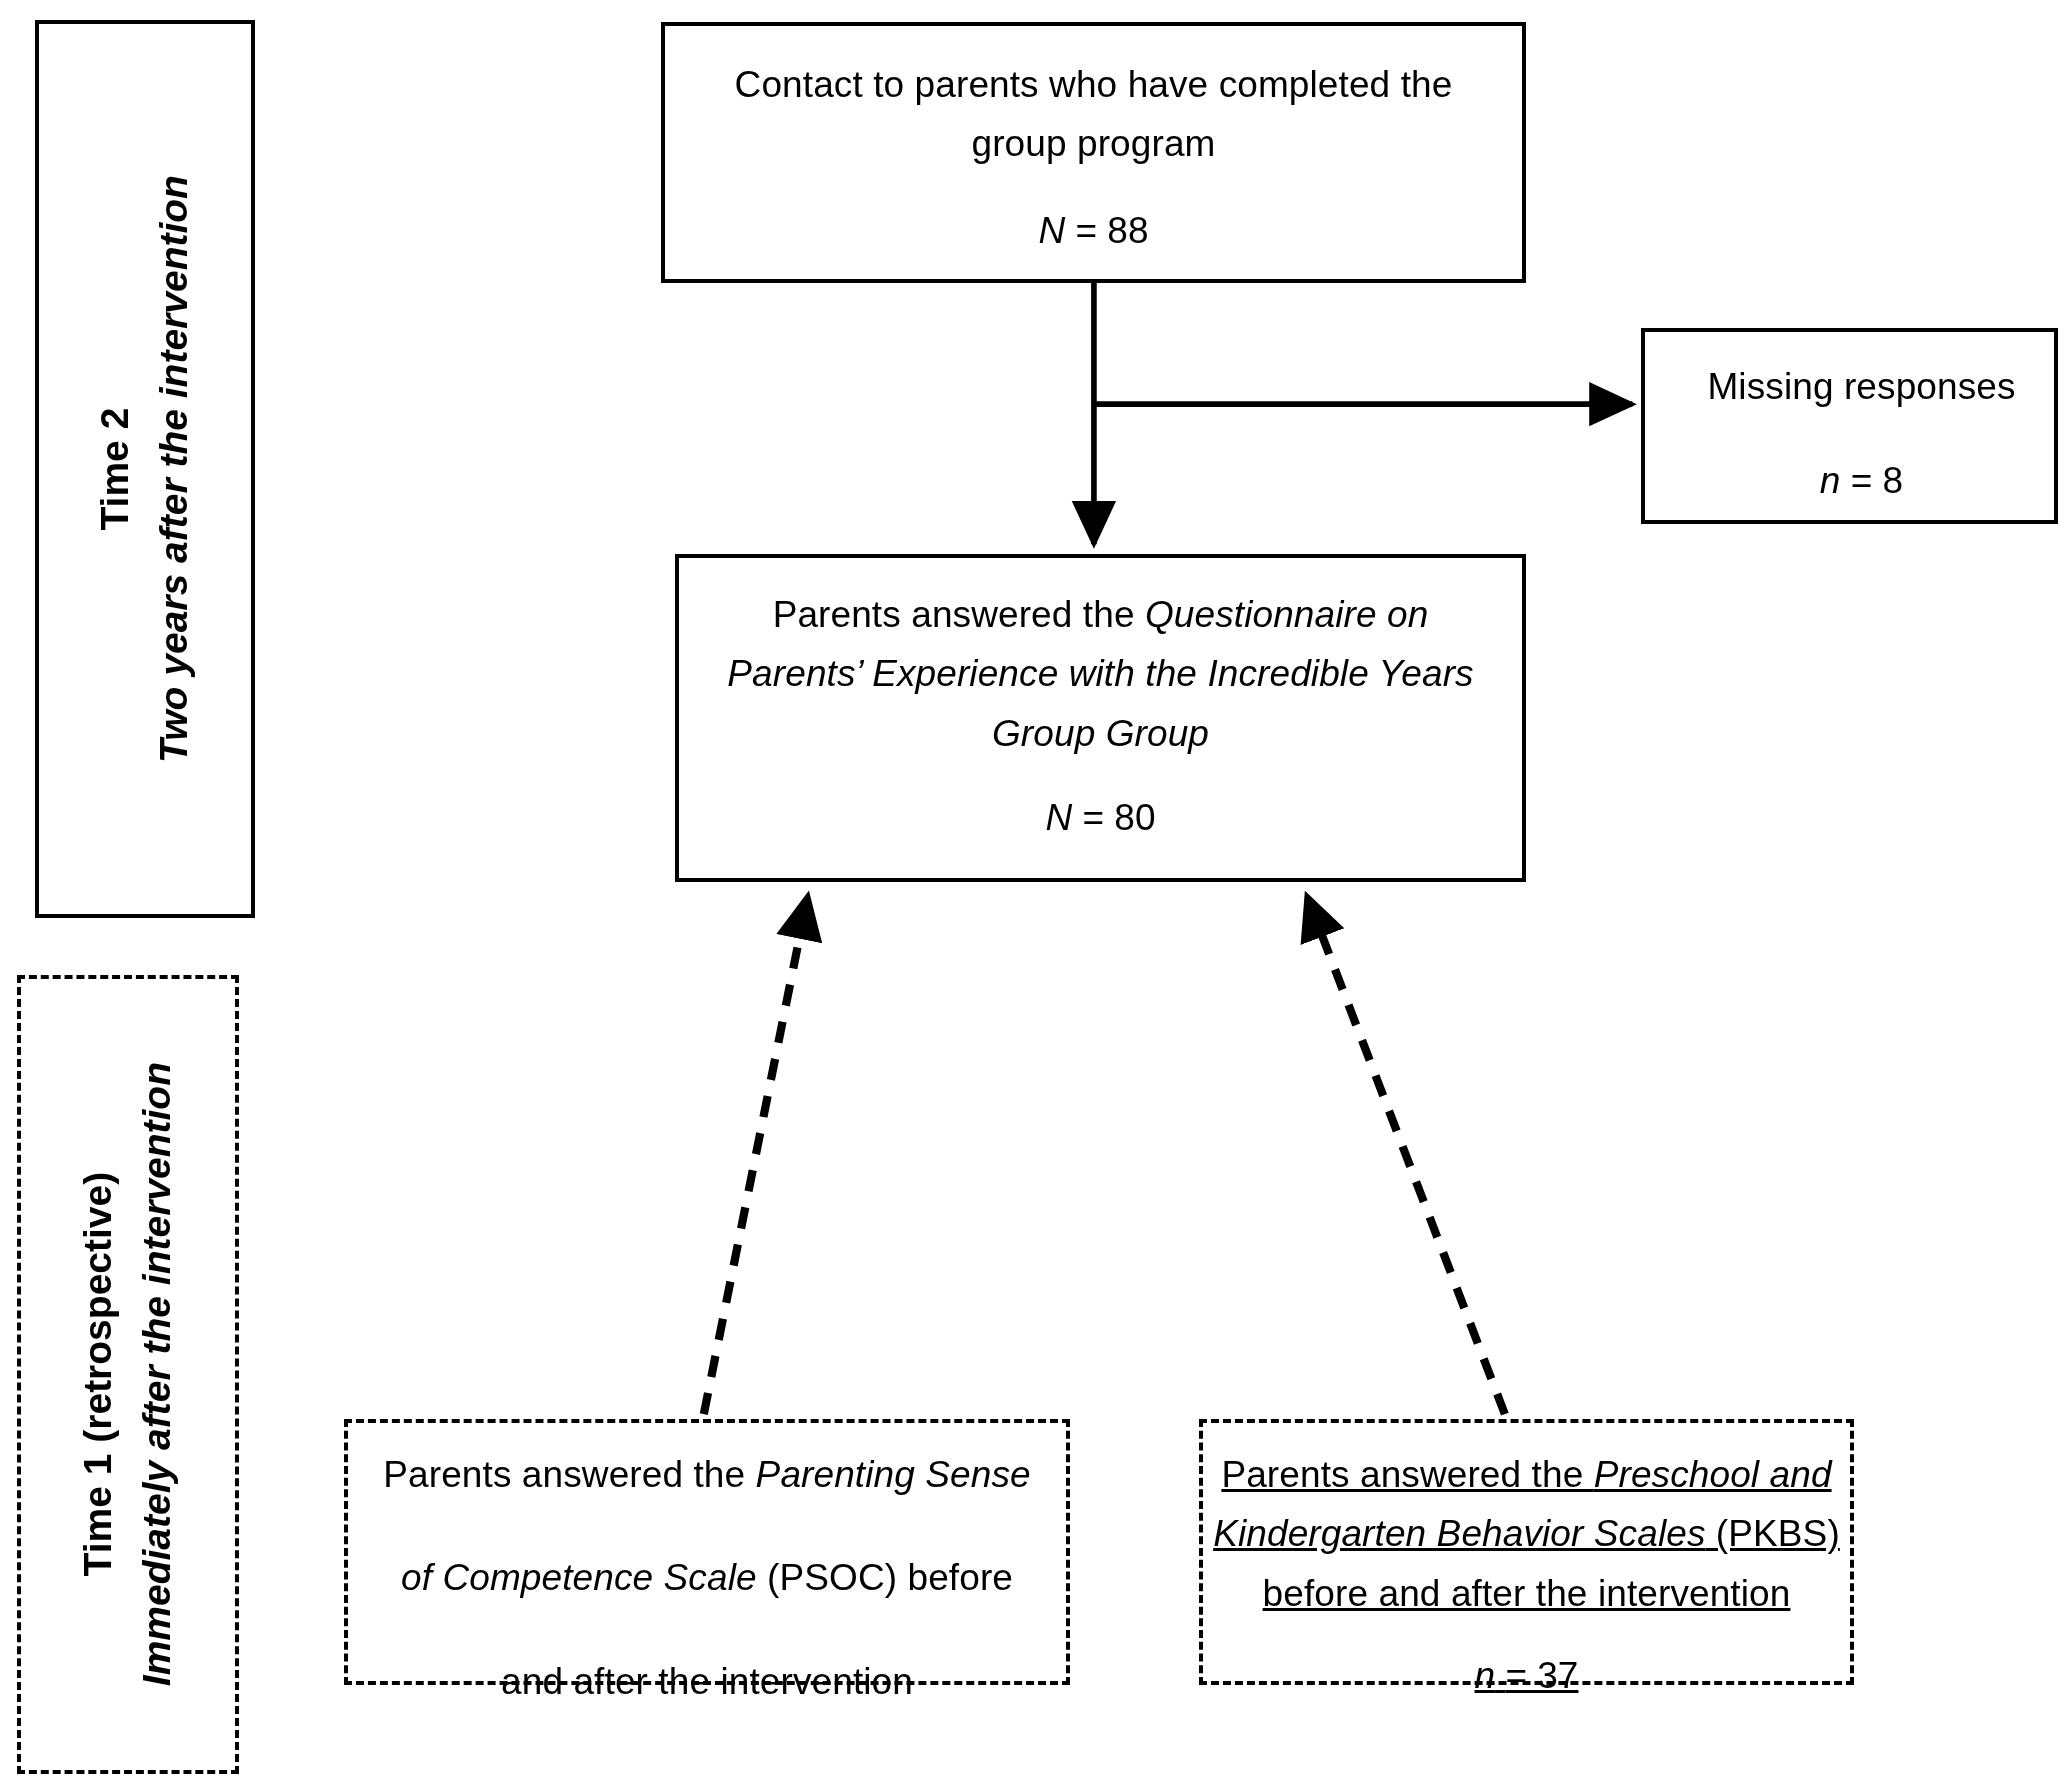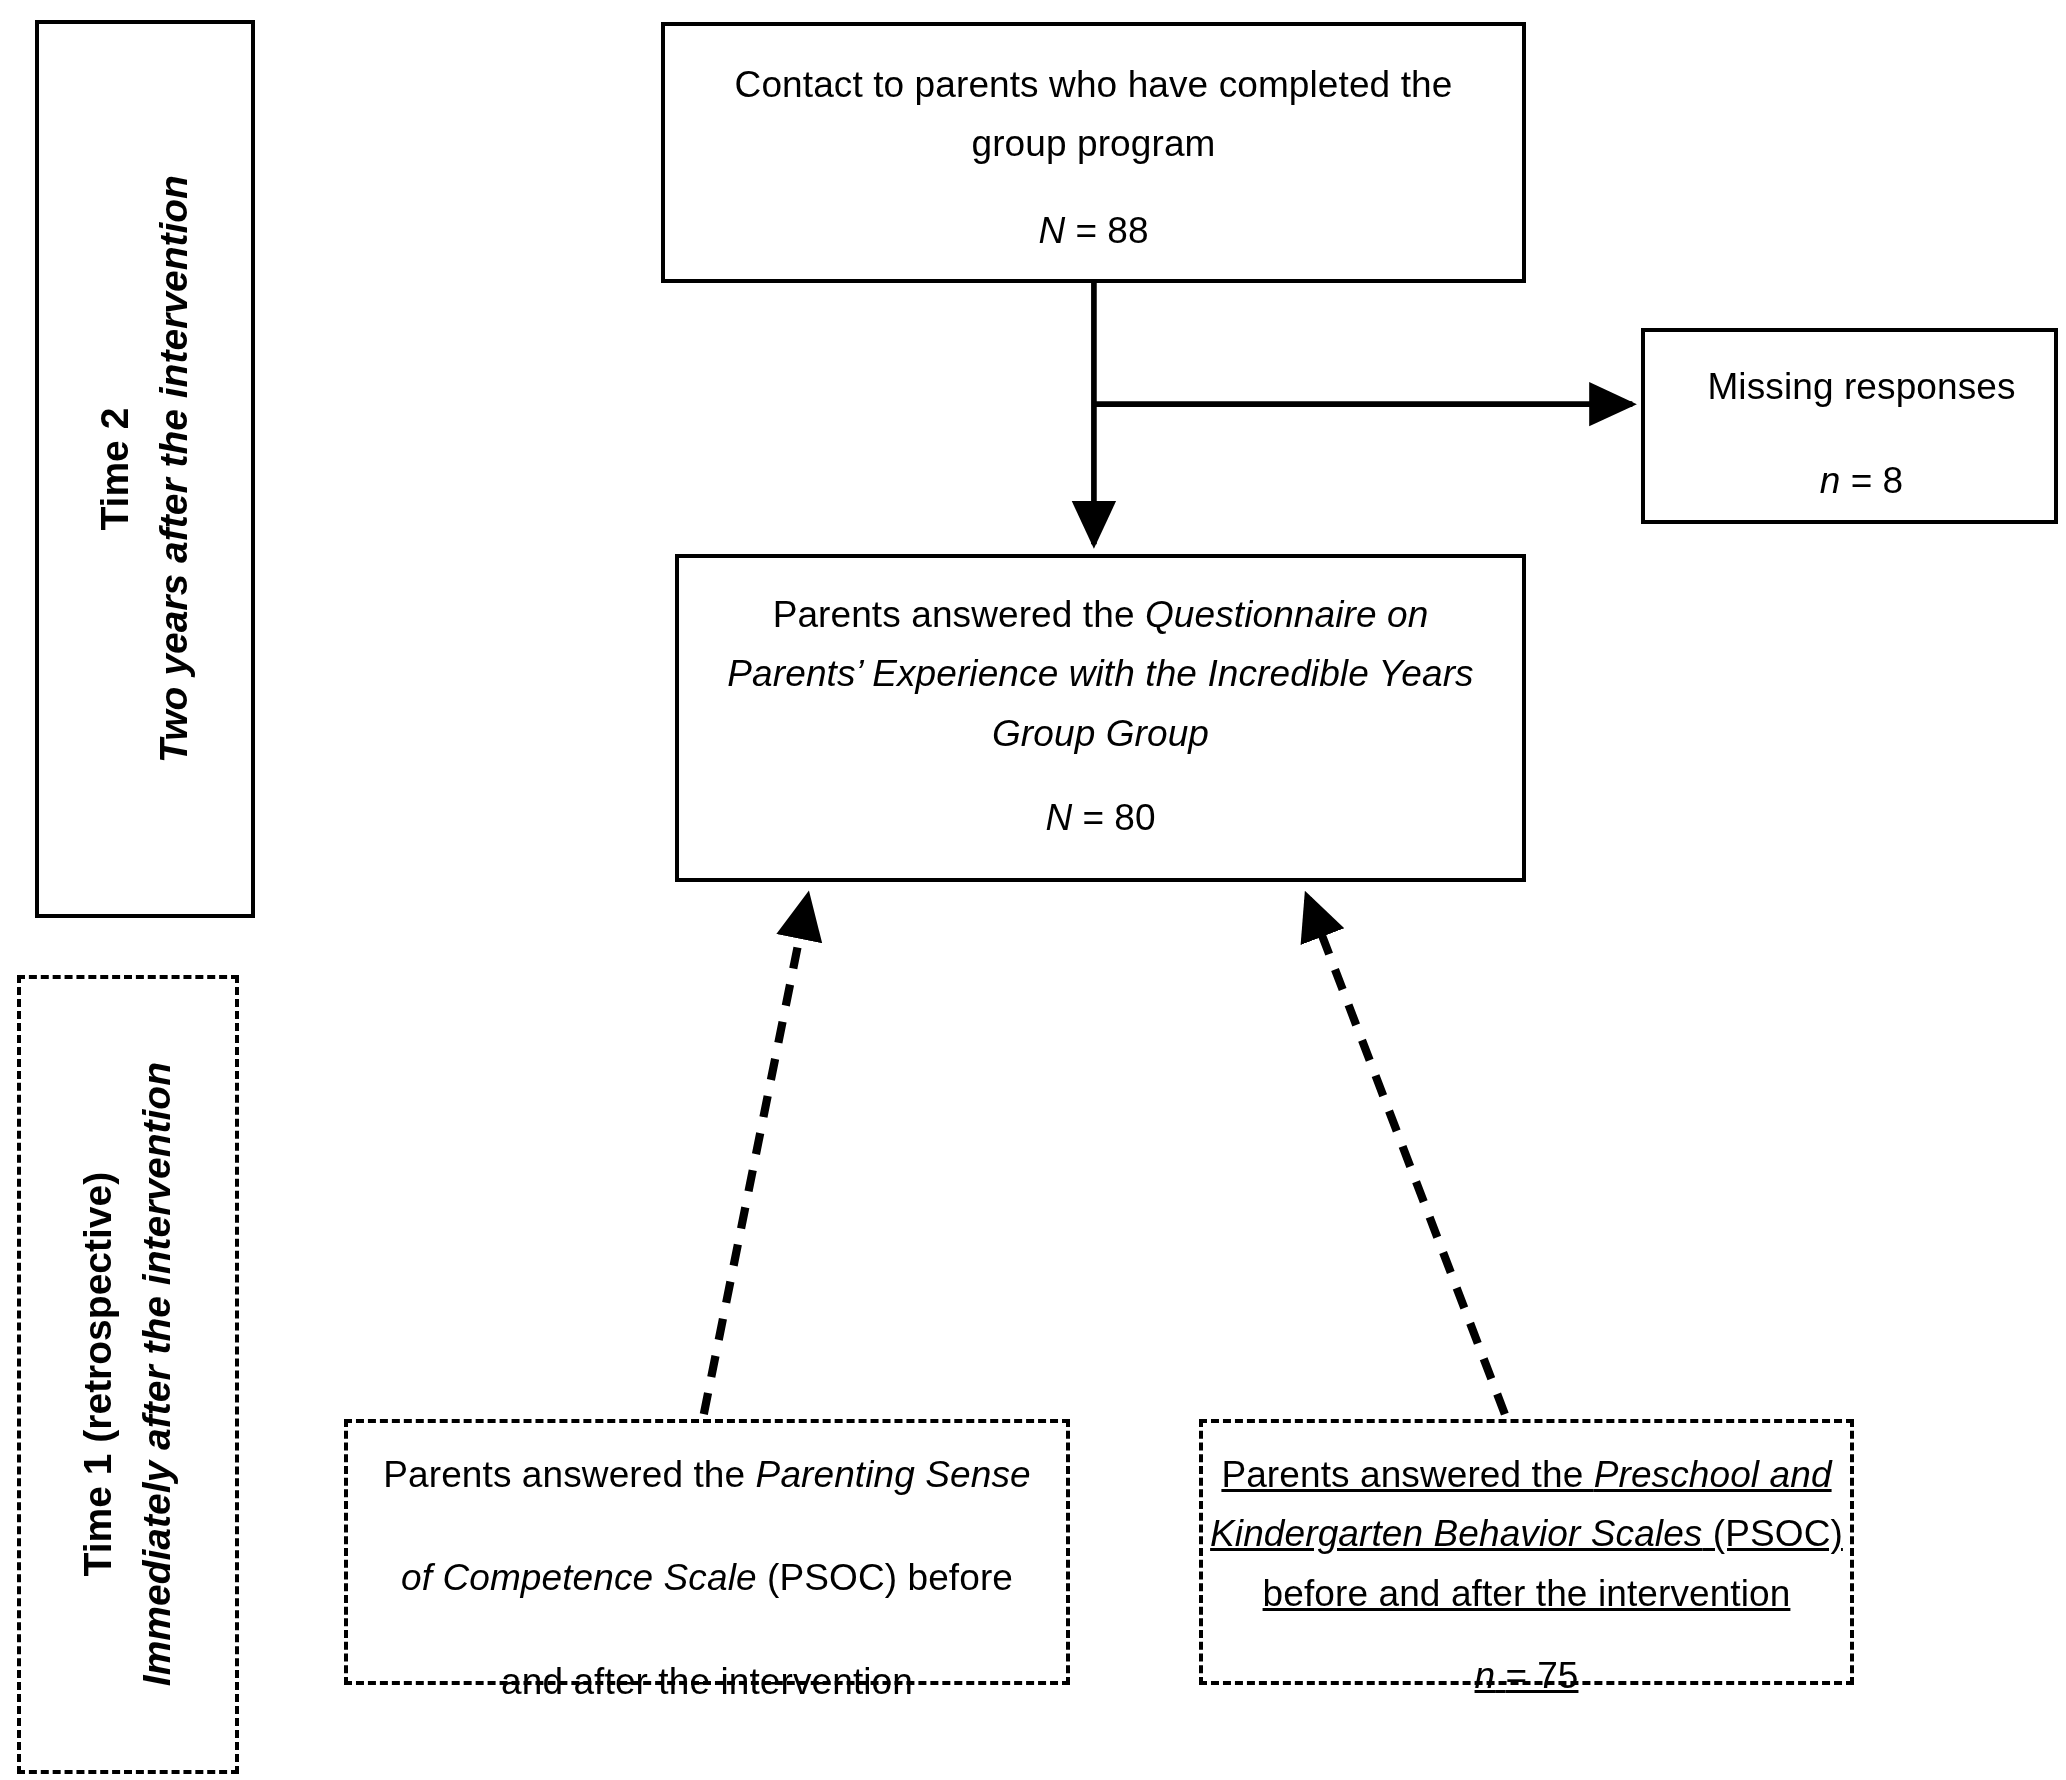--- a/index.html
+++ b/index.html
@@ -146,26 +146,26 @@
       <span class="ital">n</span>
       <span>= 73</span>
     </div>
   </div>
 
   <div class="box dashed-box" style="left:1199px; top:1419px; width:655px; height:266px; padding-top:21.5px;text-decoration:underline;">
     <div class="box-text">
       <span>Parents answered the </span><span class="ital">Preschool and</span>
     </div>
     <div class="box-text">
-      <span class="ital">Kindergarten Behavior Scales</span><span> (PSOC)</span>
+      <span class="ital">Kindergarten Behavior Scales</span><span> (PKBS)</span>
     </div>
     <div class="box-text">before and after the intervention</div>
     <div class="box-count" style="margin-top:28px;">
       <span class="ital">n</span>
-      <span>= 75</span>
+      <span>= 37</span>
     </div>
   </div>
 
   <svg id="connectors" viewBox="0 0 3273 2821">
     <defs>
       <marker id="arrowSolid" markerWidth="9" markerHeight="9" refX="7.6" refY="4.5" orient="auto" markerUnits="strokeWidth">
         <path d="M0,0.6 L8.4,4.5 L0,8.4 Z" fill="#000000"></path>
       </marker>
       <marker id="arrowDash" markerWidth="6.5" markerHeight="6.5" refX="5.4" refY="3.25" orient="auto" markerUnits="strokeWidth">
         <path d="M0,0.4 L6.0,3.25 L0,6.1 Z" fill="#000000"></path>

